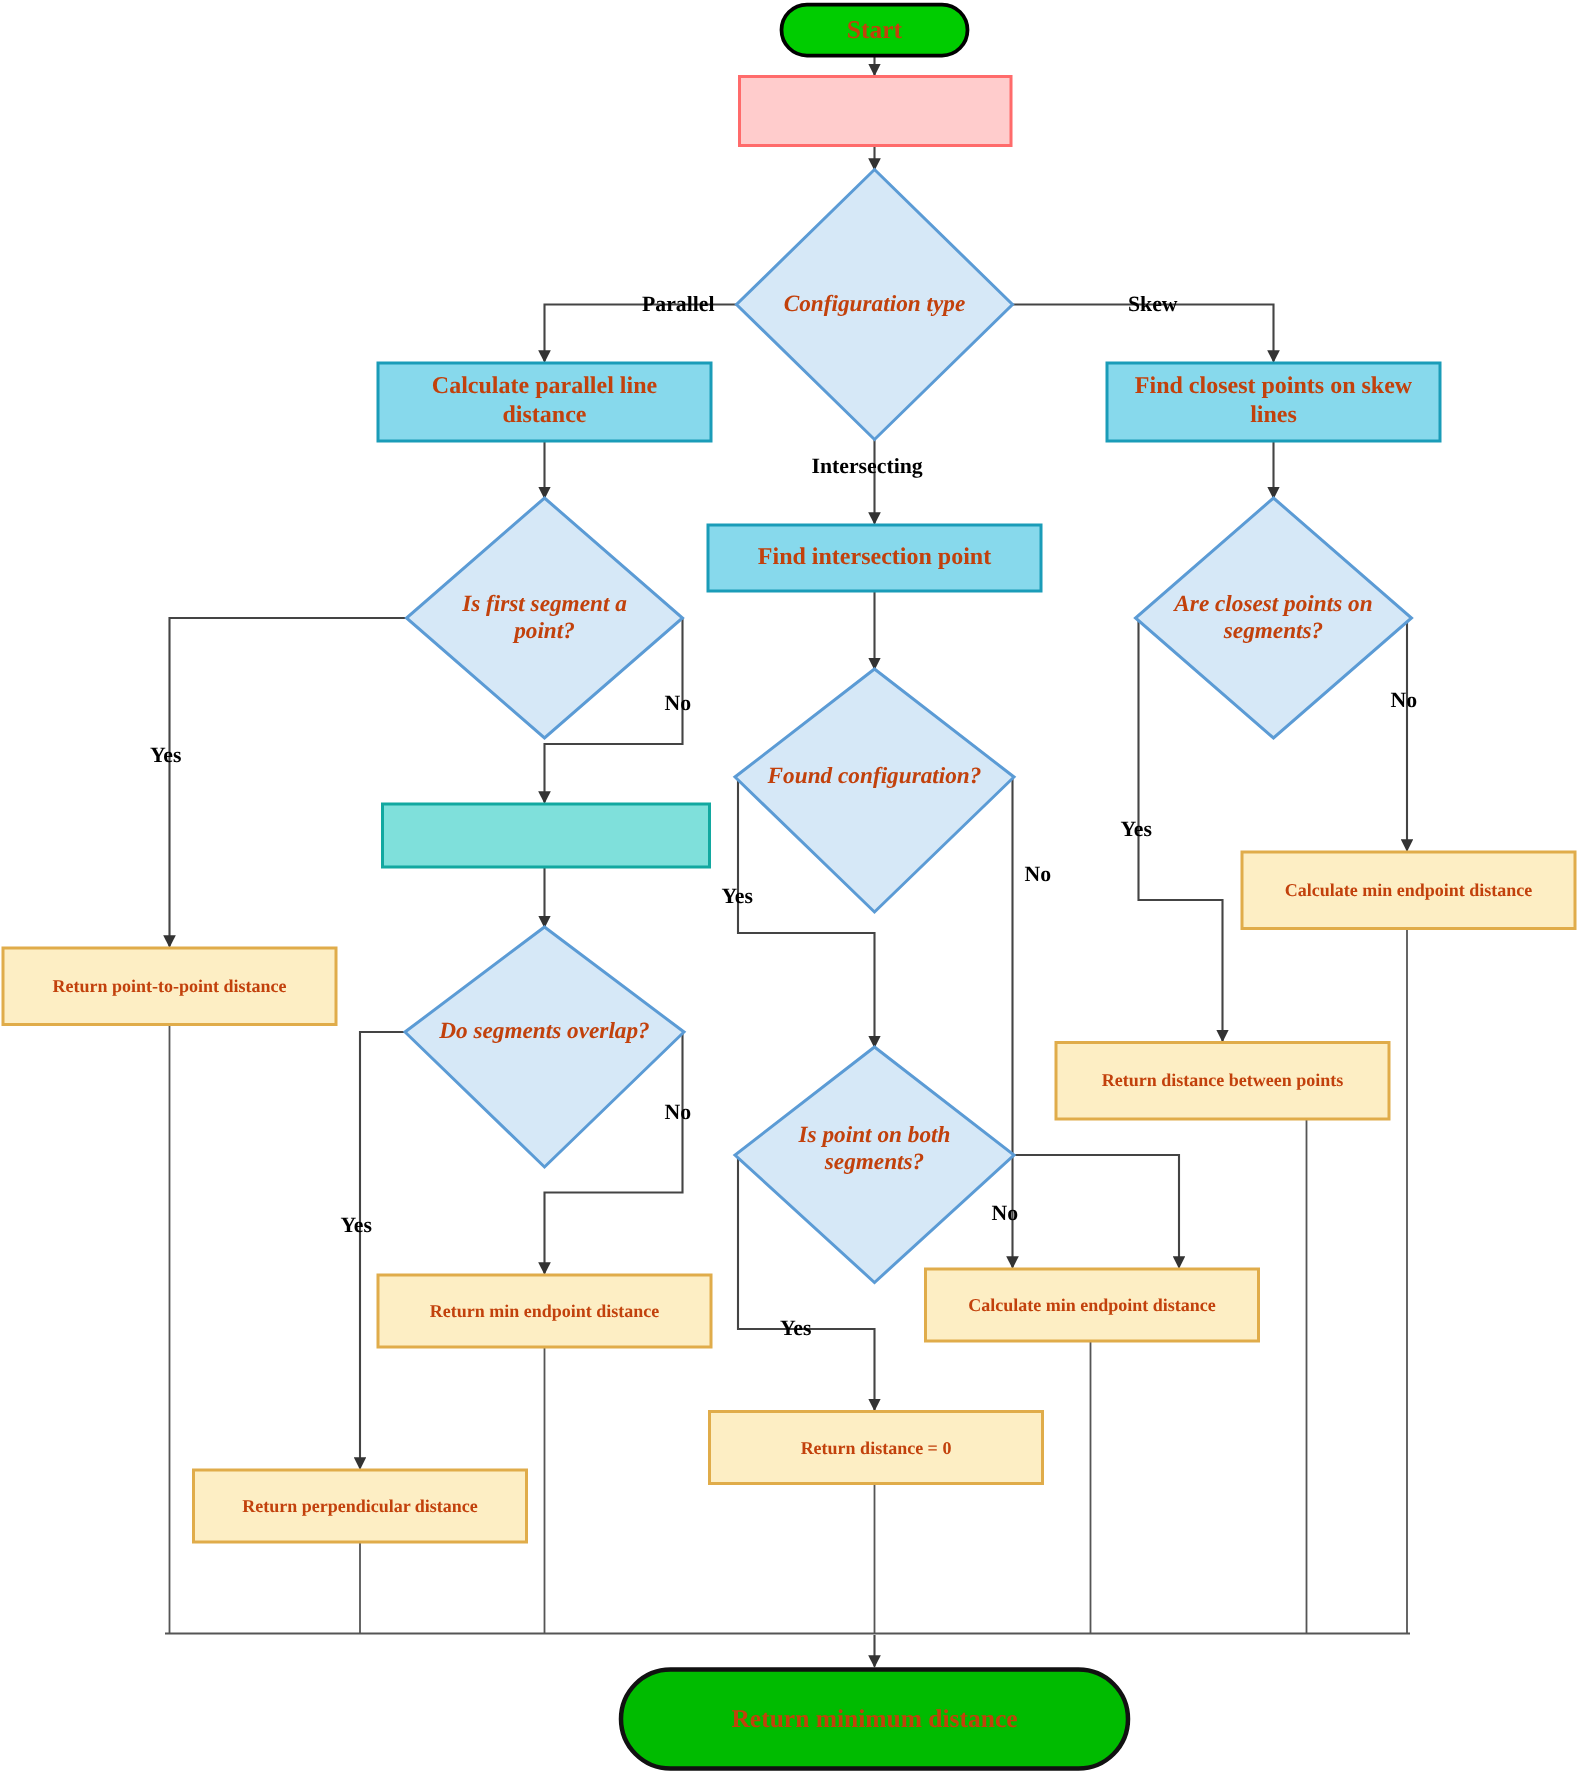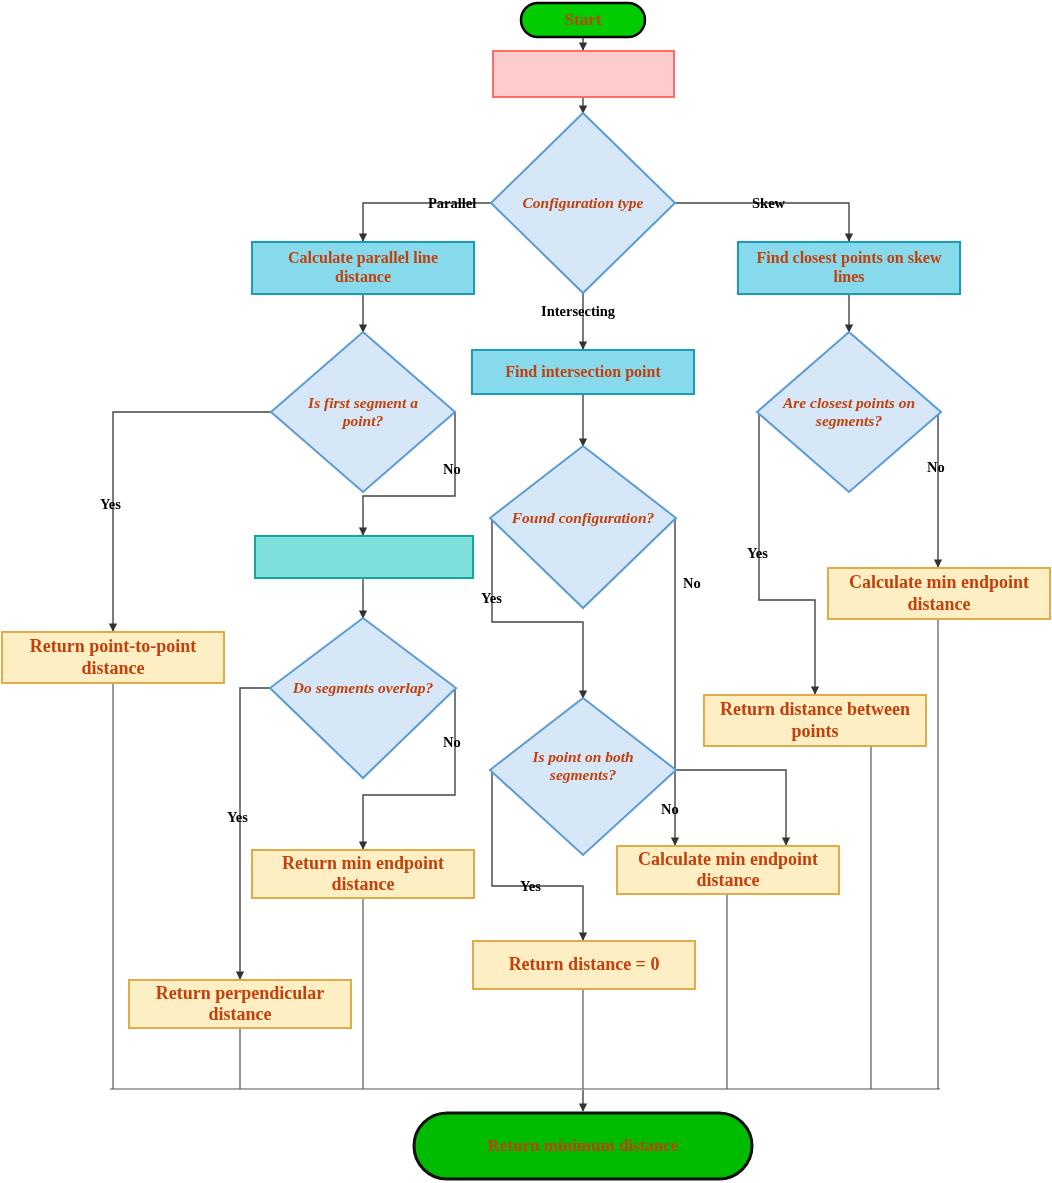--- a/index.html
+++ b/index.html
@@ -35,21 +35,21 @@
     text-align: center;
     font-weight: bold;
     color: #c2410c;
     line-height: 1.18;
     pointer-events: none;
     box-sizing: border-box;
   }
   .lbl-terminal  { font-size: 17px; }
   .lbl-process   { font-size: 16px; }
   .lbl-decision  { font-size: 15.5px; font-style: italic; }
-  .lbl-io        { font-size: 18px; }
+  .lbl-io        { font-size: 12px; }
   .lbl-end       { font-size: 17px; }
   .edge-label {
     position: absolute;
     font-size: 14.5px;
     font-weight: bold;
     color: #000000;
     white-space: nowrap;
     pointer-events: none;
   }
 </style>

